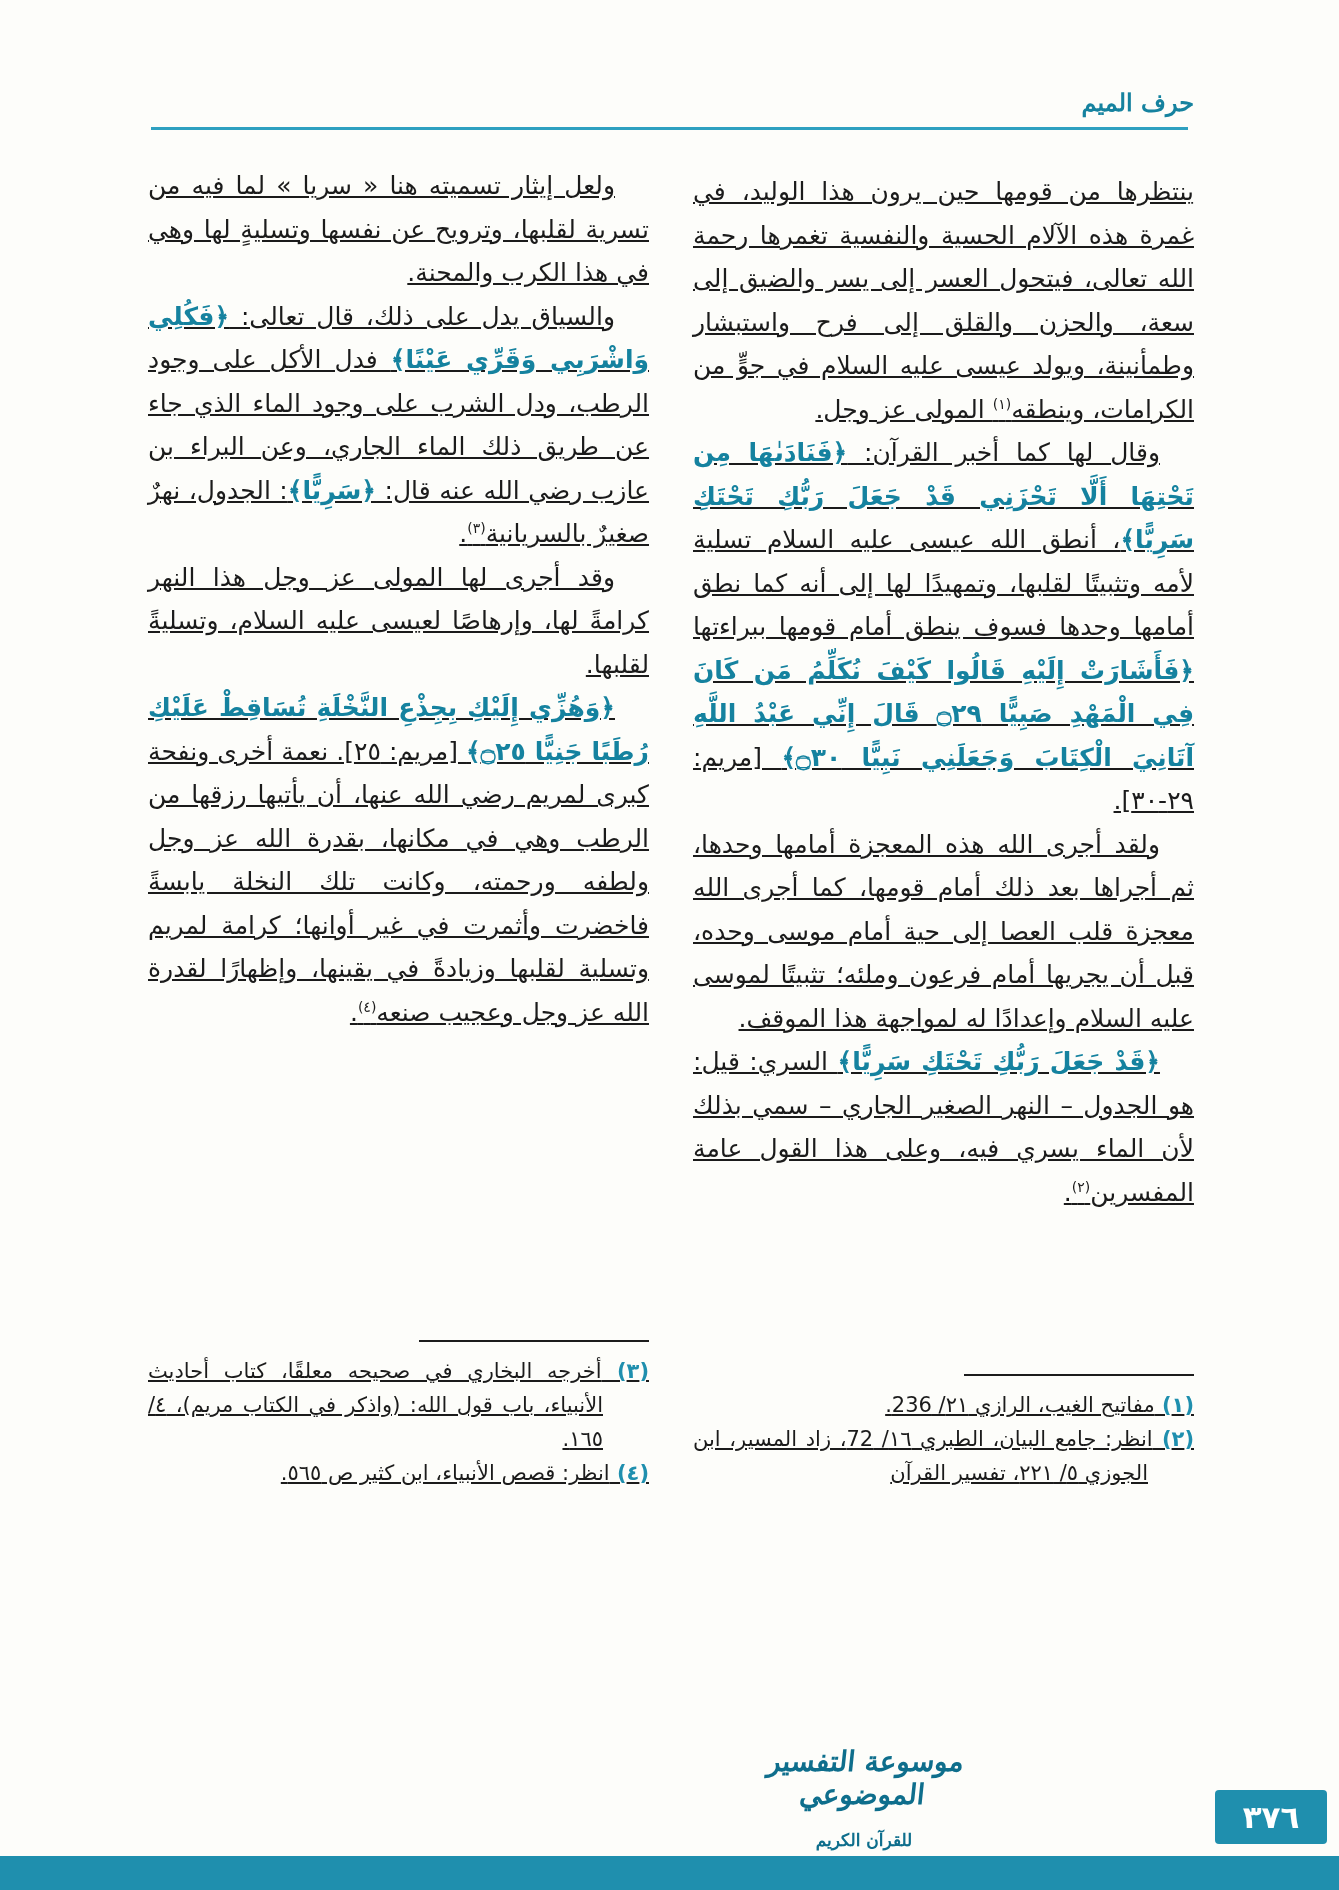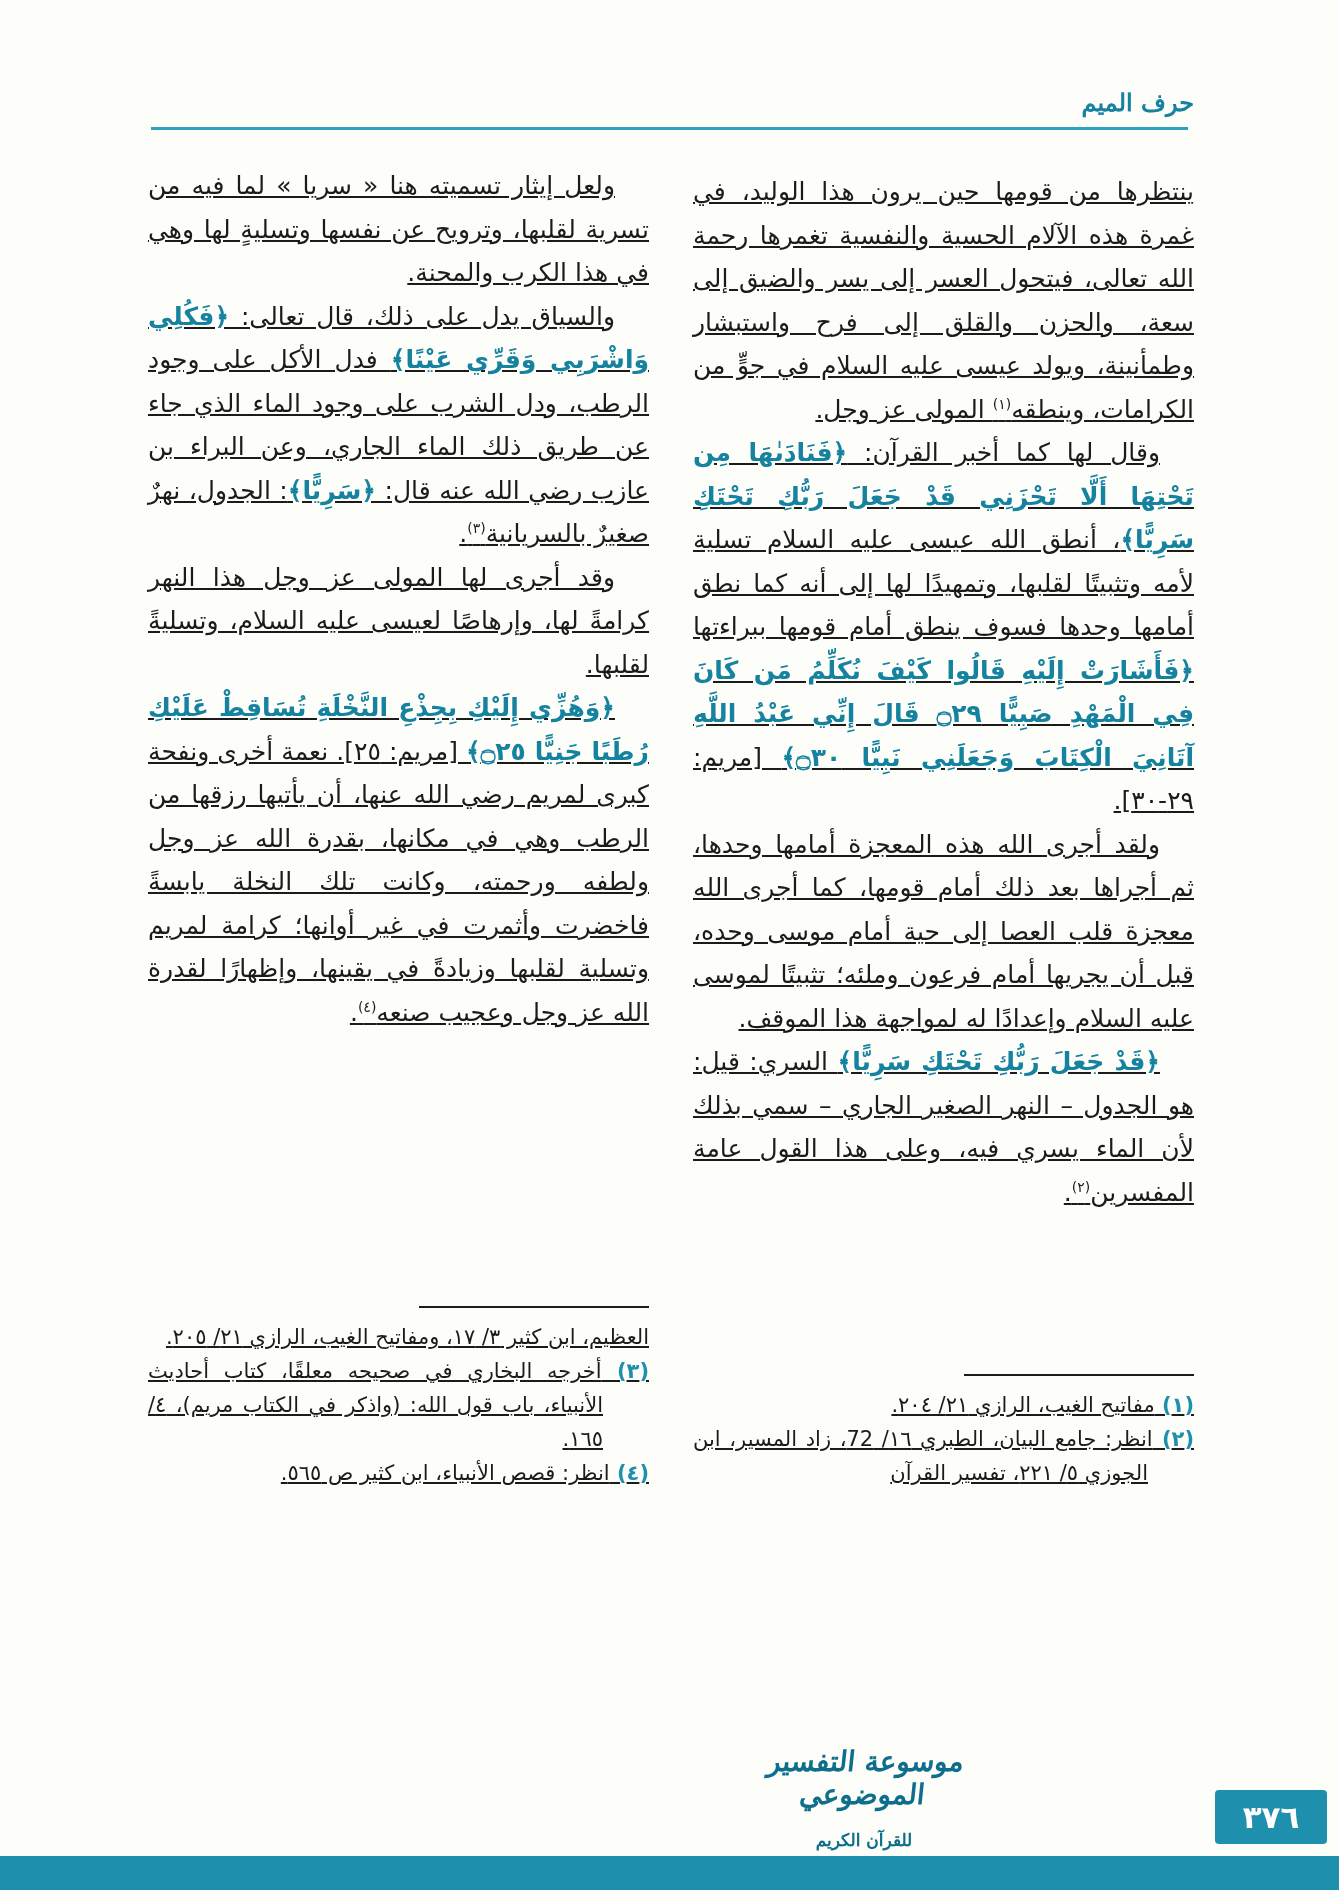--- a/index.html
+++ b/index.html
@@ -149,37 +149,36 @@
     <div class="column">
       <div class="paragraphs">
           <p class="para noindent"><span class="body-text">ينتظرها من قومها حين يرون هذا الوليد، في غمرة هذه الآلام الحسية والنفسية تغمرها رحمة الله تعالى، فيتحول العسر إلى يسر والضيق إلى سعة، والحزن والقلق إلى فرح واستبشار وطمأنينة، ويولد عيسى عليه السلام في جوٍّ من الكرامات، وينطقه</span><sup class="fnref">(١)</sup><span class="body-text"> المولى عز وجل.</span></p>
           <p class="para"><span class="body-text">وقال لها كما أخبر القرآن: </span><span class="quran">﴿فَنَادَىٰهَا مِن تَحْتِهَا أَلَّا تَحْزَنِي قَدْ جَعَلَ رَبُّكِ تَحْتَكِ سَرِيًّا﴾</span><span class="body-text">، أنطق الله عيسى عليه السلام تسلية لأمه وتثبيتًا لقلبها، وتمهيدًا لها إلى أنه كما نطق أمامها وحدها فسوف ينطق أمام قومها ببراءتها </span><span class="quran">﴿فَأَشَارَتْ إِلَيْهِ قَالُوا كَيْفَ نُكَلِّمُ مَن كَانَ فِي الْمَهْدِ صَبِيًّا ۝٢٩ قَالَ إِنِّي عَبْدُ اللَّهِ آتَانِيَ الْكِتَابَ وَجَعَلَنِي نَبِيًّا ۝٣٠﴾</span><span class="body-text"> [مريم: ٢٩-٣٠].</span></p>
           <p class="para"><span class="body-text">ولقد أجرى الله هذه المعجزة أمامها وحدها، ثم أجراها بعد ذلك أمام قومها، كما أجرى الله معجزة قلب العصا إلى حية أمام موسى وحده، قبل أن يجريها أمام فرعون وملئه؛ تثبيتًا لموسى عليه السلام وإعدادًا له لمواجهة هذا الموقف.</span></p>
           <p class="para"><span class="quran">﴿قَدْ جَعَلَ رَبُّكِ تَحْتَكِ سَرِيًّا﴾</span><span class="body-text"> السري: قيل: هو الجدول – النهر الصغير الجاري – سمي بذلك لأن الماء يسري فيه، وعلى هذا القول عامة المفسرين</span><sup class="fnref">(٢)</sup><span class="body-text">.</span></p>
         </div>
       <div class="fn-block">
         <div class="fn-sep"></div>
         <div>
-            <div class="footnote"><span class="fn-marker">(١) </span><span>مفاتيح الغيب، الرازي ٢١/ ٢٠٤.</span></div>
+            <div class="footnote"><span class="fn-marker">(١) </span><span>مفاتيح الغيب، الرازي ٢١/ 236.</span></div>
             <div class="footnote"><span class="fn-marker">(٢) </span><span>انظر: جامع البيان، الطبري ١٦/ 72، زاد المسير، ابن الجوزي ٥/ ٢٢١، تفسير القرآن</span></div>
           </div>
       </div>
     </div>
 
     <div class="column">
       <div class="paragraphs">
           <p class="para"><span class="body-text">ولعل إيثار تسميته هنا « سريا » لما فيه من تسرية لقلبها، وترويح عن نفسها وتسليةٍ لها وهي في هذا الكرب والمحنة.</span></p>
           <p class="para"><span class="body-text">والسياق يدل على ذلك، قال تعالى: </span><span class="quran">﴿فَكُلِي وَاشْرَبِي وَقَرِّي عَيْنًا﴾</span><span class="body-text"> فدل الأكل على وجود الرطب، ودل الشرب على وجود الماء الذي جاء عن طريق ذلك الماء الجاري، وعن البراء بن عازب رضي الله عنه قال: </span><span class="quran">﴿سَرِيًّا﴾</span><span class="body-text">: الجدول، نهرٌ صغيرٌ بالسريانية</span><sup class="fnref">(٣)</sup><span class="body-text">.</span></p>
           <p class="para"><span class="body-text">وقد أجرى لها المولى عز وجل هذا النهر كرامةً لها، وإرهاصًا لعيسى عليه السلام، وتسليةً لقلبها.</span></p>
           <p class="para"><span class="quran">﴿وَهُزِّي إِلَيْكِ بِجِذْعِ النَّخْلَةِ تُسَاقِطْ عَلَيْكِ رُطَبًا جَنِيًّا ۝٢٥﴾</span><span class="body-text"> [مريم: ٢٥]. نعمة أخرى ونفحة كبرى لمريم رضي الله عنها، أن يأتيها رزقها من الرطب وهي في مكانها، بقدرة الله عز وجل ولطفه ورحمته، وكانت تلك النخلة يابسةً فاخضرت وأثمرت في غير أوانها؛ كرامة لمريم وتسلية لقلبها وزيادةً في يقينها، وإظهارًا لقدرة الله عز وجل وعجيب صنعه</span><sup class="fnref">(٤)</sup><span class="body-text">.</span></p>
         </div>
       <div class="fn-block">
         <div class="fn-sep"></div>
         <div>
-            <div class="footnote"><span>العظيم، ابن كثير ٣/ ١٧، ومفاتيح الغيب، الرازي ٢١/ ٢٠٥.</span></div>
             <div class="footnote"><span class="fn-marker">(٣) </span><span>أخرجه البخاري في صحيحه معلقًا، كتاب أحاديث الأنبياء، باب قول الله: (واذكر في الكتاب مريم)، ٤/ ١٦٥.</span></div>
             <div class="footnote"><span class="fn-marker">(٤) </span><span>انظر: قصص الأنبياء، ابن كثير ص ٥٦٥.</span></div>
           </div>
       </div>
     </div>
 
   </div>
 
   <div class="logo">
     <span class="logo-line1">موسوعة التفسير الموضوعي</span>

